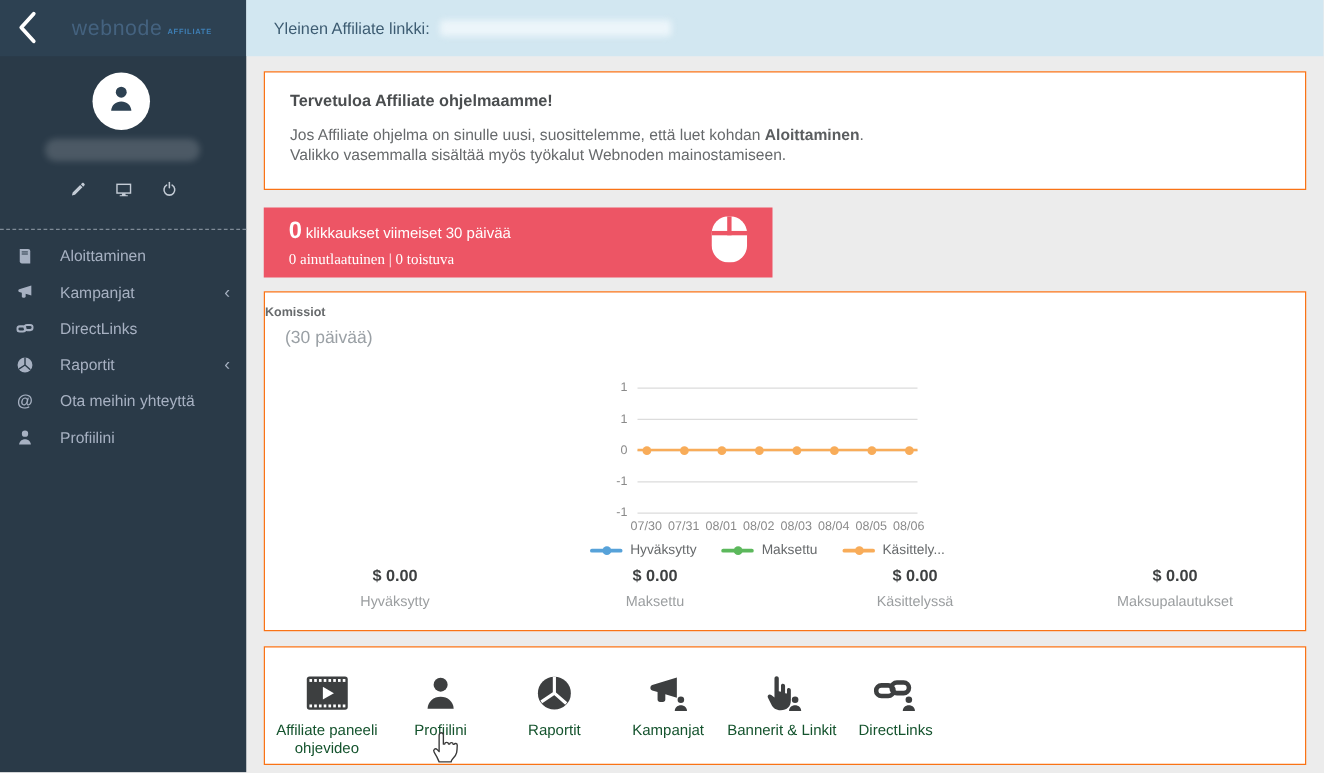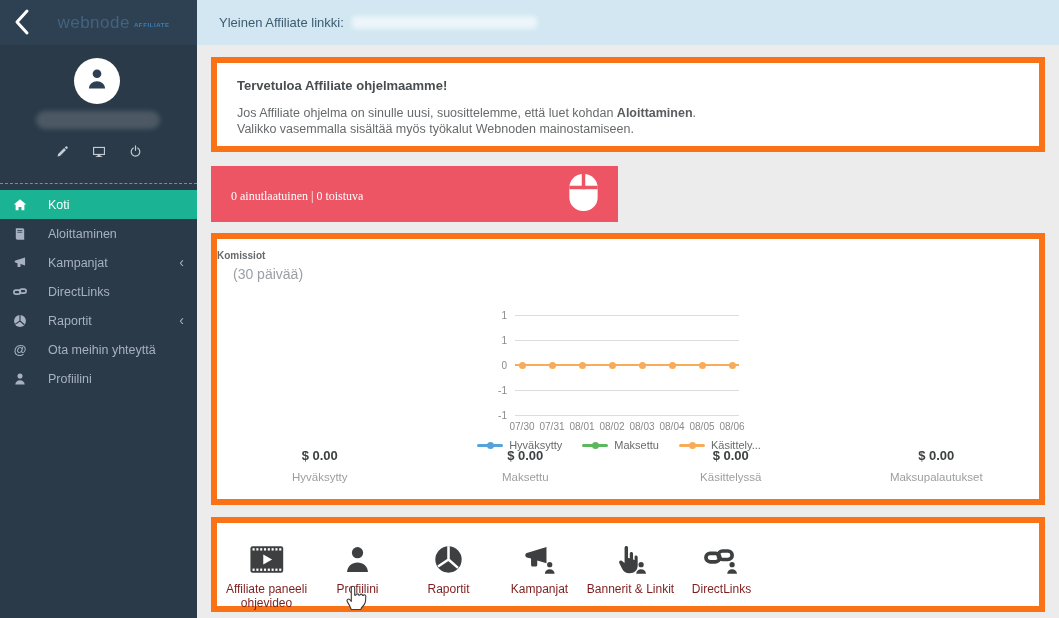--- a/index.html
+++ b/index.html
@@ -29,21 +29,21 @@
   .at-glyph{font-weight:bold;font-size:13px;line-height:13px;}
 
   
   .topbar{position:absolute;left:197px;top:0;width:862px;height:45px;background:#d2e7f1;
           display:flex;align-items:center;box-sizing:border-box;padding-left:22px;
           font-size:13px;color:#3d5c72;}
   .link-blur{display:inline-block;width:185px;height:13px;margin-left:8px;border-radius:3px;
              background:#ecf5fa;filter:blur(2.5px);cursor:pointer;}
 
   
-  .card{position:absolute;background:#fff;border:6px solid #f97316;box-sizing:border-box;}
+  .card{position:absolute;background:#fff;border:1px solid #f97316;box-sizing:border-box;}
   .welcome{left:211px;top:57px;width:834px;height:95px;padding:15px 20px;font-size:12.5px;color:#676a6c;}
   .welcome h3{margin:0 0 13px;font-size:13px;color:#4a4d4f;}
   .welcome p{margin:0;line-height:15.5px;}
   .welcome b{color:#5a5d5f;}
 
   .stat{top:166px;height:56px;border:none;color:#fff;display:flex;align-items:center;
         justify-content:space-between;padding:0 20px;}
   #card-clicks{left:211px;width:407px;}
   #card-comm{left:637px;width:408px;}
   .stat-line1{font-size:12px;}
@@ -71,21 +71,21 @@
 
   #summary-row{position:absolute;left:0;right:0;bottom:16px;display:flex;}
   .sum-item{flex:1;text-align:center;}
   .sum-val{font-size:13px;font-weight:bold;color:#3e4142;}
   .sum-lab{font-size:11.5px;color:#9b9ea0;margin-top:8px;}
 
   .shortcuts{left:211px;top:517px;width:834px;height:95px;}
   #shortcuts-row{position:absolute;left:4px;top:15px;display:flex;}
   .sc-item{width:91px;text-align:center;cursor:pointer;color:#3d3f40;}
   .sc-icon{height:37px;display:flex;align-items:flex-end;justify-content:center;}
-  .sc-label{font-size:12px;color:#7f1d1d;margin-top:7px;line-height:14px;}
+  .sc-label{font-size:12px;color:#14532d;margin-top:7px;line-height:14px;}
 
   .cursor{position:absolute;left:344px;top:584px;pointer-events:none;}
 </style>
 </head>
 <body>
 
 <div class="stage">
 
   <aside class="sidebar">
     <div class="side-header">
@@ -122,28 +122,20 @@
         </span>
       <span class="tool" id="tool-power">
           <svg width="13" height="13" viewBox="0 0 16 16" fill="none" stroke="currentColor" stroke-width="1.5" stroke-linecap="round">
             <path d="M5.3 3.8a5.3 5.3 0 1 0 5.4 0"></path>
             <path d="M8 1.2v5.3"></path>
           </svg>
         </span>
     </div>
 
     <nav class="menu" id="sidebar-menu">
-        <div class="menu-item active" style="background: rgb(26, 179, 148);">
-          <span class="mi-icon">
-            <svg width="14" height="14" viewBox="0 0 16 16" fill="currentColor">
-              <path d="M8 1.3l7 6.1h-2V14H9.7v-3.8H6.3V14H3V7.4H1z"></path>
-            </svg>
-          </span>
-          <span class="mi-label">Koti</span>
-        </div>
         <div class="menu-item">
           <span class="mi-icon">
             <svg width="14" height="14" viewBox="0 0 16 16" fill="currentColor">
               <path d="M3.2 1.4h7.6c1.2 0 2 .8 2 2v11.2H5.2c-1.2 0-2-.8-2-2z"></path>
               <g fill="#2a3a48">
                 <rect x="5" y="3.6" width="5.6" height=".9"></rect>
                 <rect x="5" y="5.5" width="5.6" height=".9"></rect>
               </g>
             </svg>
           </span>
@@ -201,20 +193,21 @@
   </header>
 
   <section class="card welcome">
     <h3>Tervetuloa Affiliate ohjelmaamme!</h3>
     <p><span>Jos Affiliate ohjelma on sinulle uusi, suosittelemme, että luet kohdan </span><b>Aloittaminen</b><span>.</span></p>
     <p>Valikko vasemmalla sisältää myös työkalut Webnoden mainostamiseen.</p>
   </section>
 
   <section class="card stat" id="card-clicks" style="background: rgb(237, 85, 101);">
     <div>
+      <div class="stat-line1"><span class="stat-big">0</span><span>klikkaukset viimeiset 30 päivää</span></div>
       <div class="stat-line2">0 ainutlaatuinen | 0 toistuva</div>
     </div>
     <span id="mouse-icon-slot"><svg width="29" height="37" viewBox="0 0 26 34">
           <rect width="26" height="34" rx="12.5" fill="#fff"></rect>
           <rect y="10.8" width="26" height="3.2" fill="#ed5565"></rect>
           <rect x="11.4" width="3.2" height="14" fill="#ed5565"></rect>
         </svg></span>
   </section>
 
 

